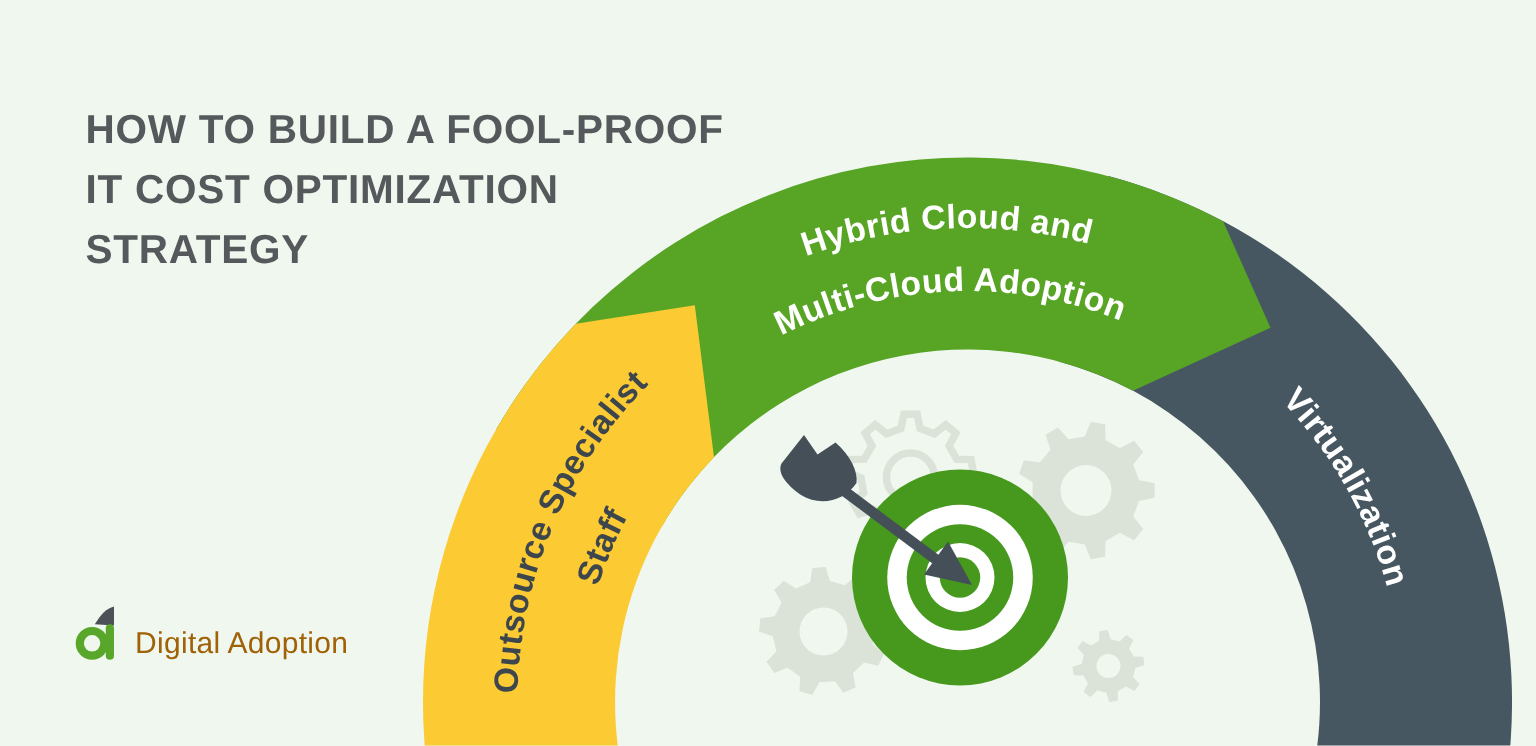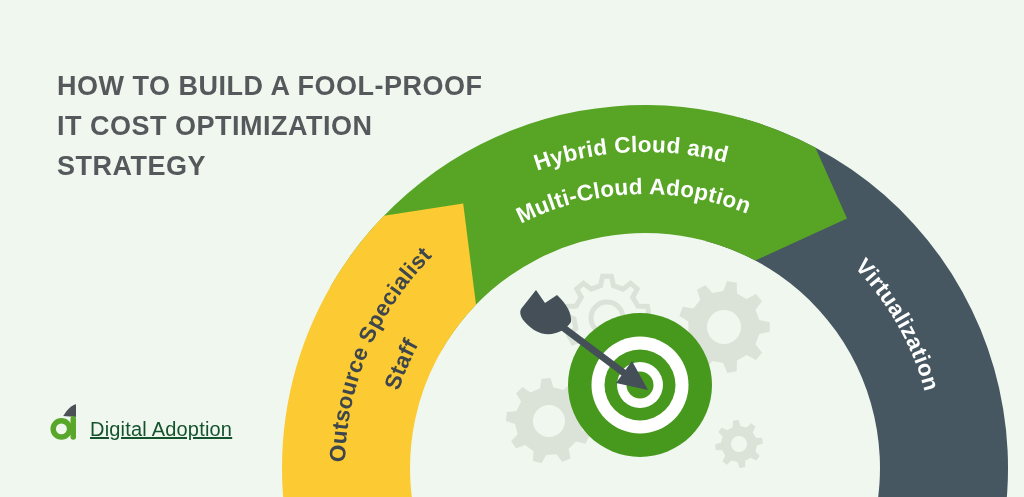--- a/index.html
+++ b/index.html
@@ -62,16 +62,16 @@
       <text fill="#ffffff" font-family="&quot;Liberation Sans&quot;, sans-serif" font-size="22.5" font-weight="700" letter-spacing="0.3"><textPath href="#tp3" xlink:href="#tp3" startOffset="50%" text-anchor="middle">Multi-Cloud Adoption</textPath></text>
       <text fill="#ffffff" font-family="&quot;Liberation Sans&quot;, sans-serif" font-size="22.5" font-weight="700" letter-spacing="0.3"><textPath href="#tp4" xlink:href="#tp4" startOffset="50%" text-anchor="middle">Virtualization</textPath></text>
     </svg>
 
   <div class="logo">
     <svg class="logo-icon" viewBox="0 0 34 40">
       <path d="M28.5,0 L28.5,14 L14.5,13 C19,5.5 23,1.5 28.5,0 Z" fill="#4b5157"></path>
       <circle cx="12.5" cy="27" r="9" fill="none" stroke="#58a72b" stroke-width="6"></circle>
       <line x1="25.5" y1="16" x2="25.5" y2="36" stroke="#58a72b" stroke-width="6" stroke-linecap="round"></line>
     </svg>
-    <span class="logo-text" style="color: #14532d; text-decoration: underline;">Digital Adoption</span>
+    <span class="logo-text" style="color: #a16207;">Digital Adoption</span>
   </div>
 
 </div>
 
 </body></html>

